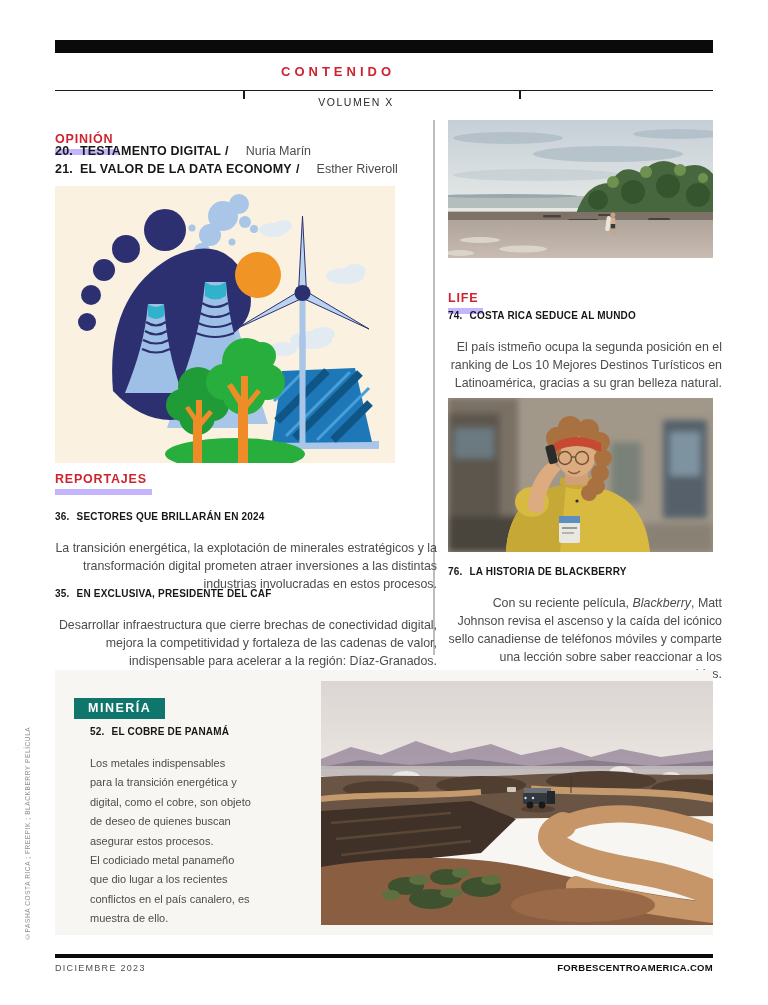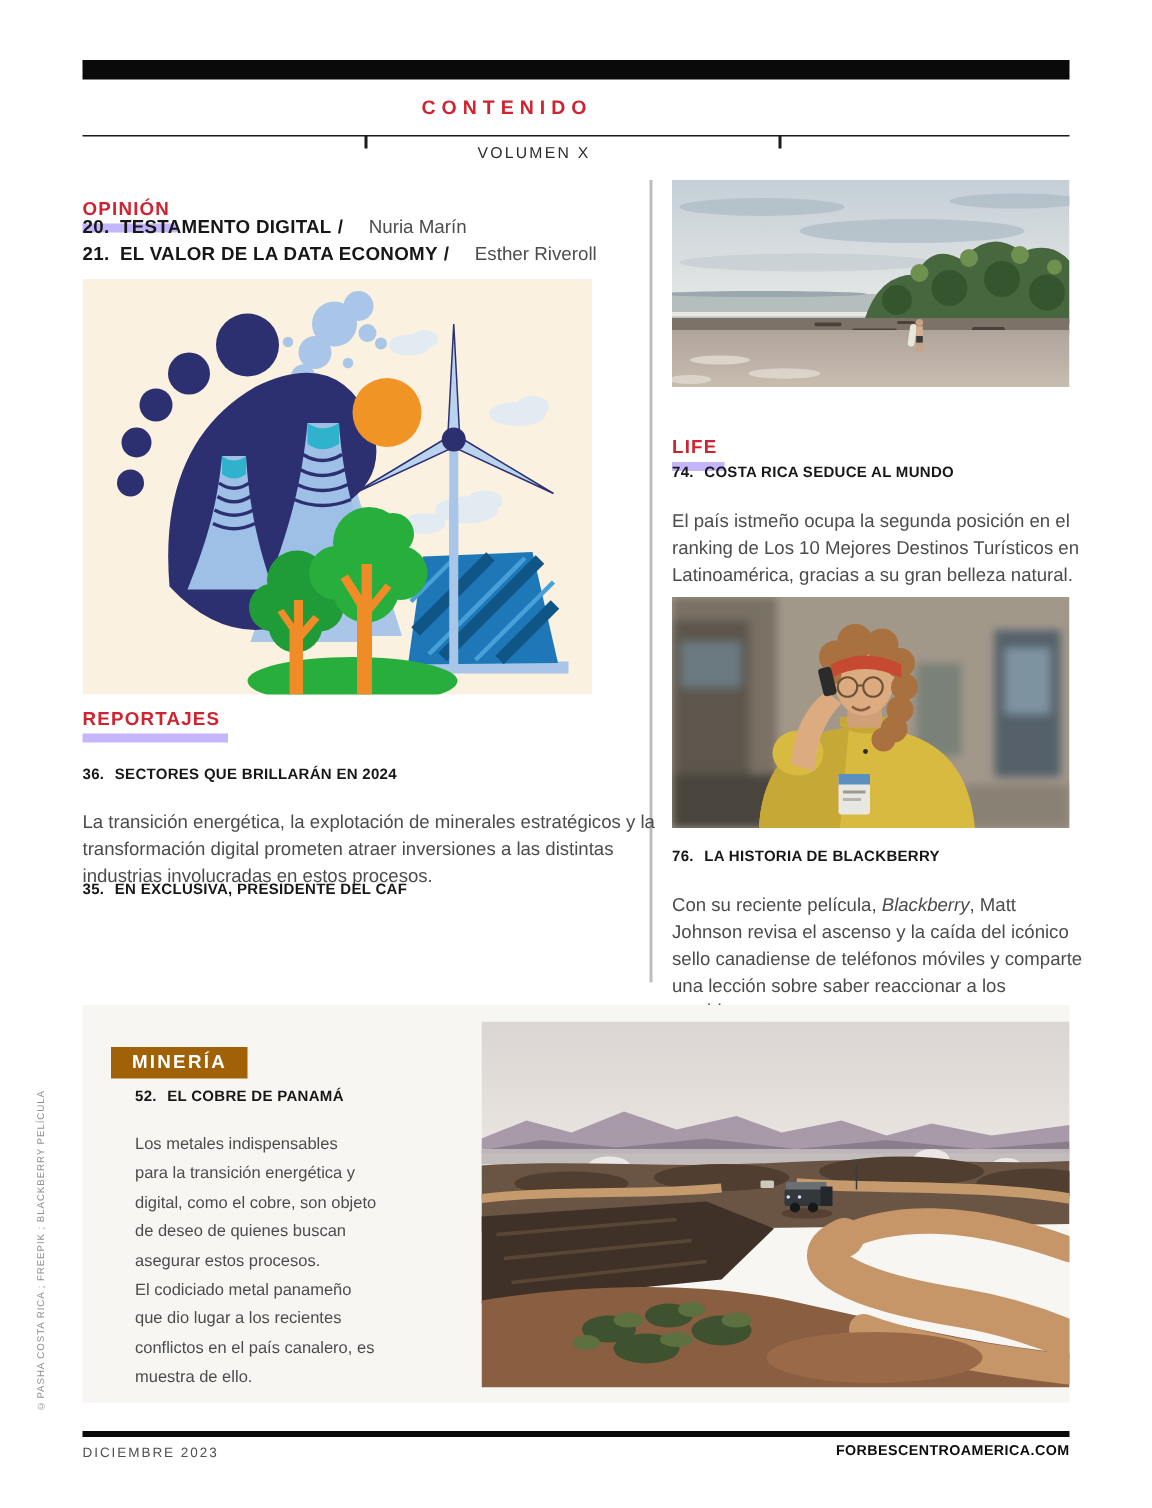--- a/index.html
+++ b/index.html
@@ -15,21 +15,21 @@
   .tick{position:absolute;top:0;width:1.5px;height:9px;background:#1a1a1a;}
   #tick-left{left:188px;} 
   #tick-right{left:464px;} 
   #volumen{position:absolute;left:0;top:96px;width:712px;text-align:center;
     font-size:10.5px;letter-spacing:1.5px;color:#2b2b2b;}
   
   .kicker{position:absolute;font-size:12.5px;font-weight:bold;letter-spacing:0.8px;
     color:#d02330;border-bottom:6px solid #c4b5fd;padding:0 5px 3px 0;}
   .art-title{position:absolute;font-size:10px;font-weight:bold;color:#171717;letter-spacing:0.2px;}
   .art-title .num{margin-right:7px;}
-  .art-body{position:absolute;font-size:12.4px;line-height:1.43;color:#4c4c4c;}
+  .art-body{position:absolute;font-size:12.4px;line-height:1.43;color:#4c4c4c;text-align:right;}
   .toc-line{position:absolute;font-size:12.5px;font-weight:bold;color:#171717;letter-spacing:0.2px;}
   .toc-line .num{margin-right:7px;}
   .toc-line .sep{margin:0 4px;}
   .toc-line .author{font-weight:normal;color:#4c4c4c;letter-spacing:0;padding-left:13px;}
   .ital{font-style:italic;}
   
   #col-divider{position:absolute;left:433px;top:120px;width:1.5px;height:535px;background:#bdbdbd;}
   #opinion-heading{left:55px;top:122px;}
   #op-item-0{left:55px;top:144px;}
   #op-item-1{left:55px;top:162px;}
@@ -41,21 +41,21 @@
   #b46{left:55px;top:605px;width:382px;}
   #beach{position:absolute;left:448px;top:120px;width:265px;height:138px;}
   #life-heading{left:448px;top:281px;}
   #t74{left:448px;top:310px;}
   #b74{left:448px;top:327px;width:274px;}
   #blackberry{position:absolute;left:448px;top:398px;width:265px;height:154px;}
   #t76{left:448px;top:566px;}
   #b76{left:448px;top:583px;width:274px;}
   
   #mineria-box{position:absolute;left:55px;top:670px;width:658px;height:265px;background:#f7f6f2;}
-  #mineria-label{position:absolute;left:19px;top:28px;background:#a16207;color:#ffffff;
+  #mineria-label{position:absolute;left:19px;top:28px;background:#0f766e;color:#ffffff;
     font-size:12.5px;font-weight:bold;letter-spacing:1.5px;padding:3px 14px 4px 14px;}
   #t52{left:35px;top:56px;}
   #b52{left:35px;top:73px;font-size:11px;line-height:19.4px;color:#4c4c4c;position:absolute;}
   #mining{position:absolute;left:266px;top:11px;width:392px;height:244px;}
   
   #footer-bar{position:absolute;left:55px;top:954px;width:658px;height:4px;background:#0a0a0a;}
   #footer-left{position:absolute;left:55px;top:963px;font-size:9px;letter-spacing:1.3px;color:#4f4f4f;}
   #footer-right{position:absolute;right:55px;top:962px;font-size:9.5px;font-weight:bold;
     letter-spacing:0.3px;color:#0d0d0d;}
   
@@ -196,20 +196,21 @@
   </div>
 
   <h2 id="reportajes-heading" class="kicker">REPORTAJES</h2>
   <div id="t36" class="art-title">
     <span class="num">36.</span><span>SECTORES QUE BRILLARÁN EN 2024</span>
   </div>
   <p id="b36" class="art-body">La transición energética, la explotación de minerales estratégicos y la transformación digital prometen atraer inversiones a las distintas industrias involucradas en estos procesos.</p>
   <div id="t46" class="art-title">
     <span class="num">35.</span><span>EN EXCLUSIVA, PRESIDENTE DEL CAF</span>
   </div>
+  <p id="b46" class="art-body">Desarrollar infraestructura que cierre brechas de conectividad digital, mejora la competitividad y fortaleza de las cadenas de valor, indispensable para acelerar a la región: Díaz-Granados.</p>
 
   <div id="beach">
     <svg viewBox="0 0 265 138" width="265" height="138">
       <defs>
         <linearGradient id="skyg" x1="0" y1="0" x2="0" y2="1">
           <stop offset="0" stop-color="#c5cfd7"></stop>
             <stop offset="1" stop-color="#e8eae7"></stop>
         </linearGradient>
         <linearGradient id="sandg" x1="0" y1="0" x2="0" y2="1">
           <stop offset="0" stop-color="#aFa49b"></stop>

